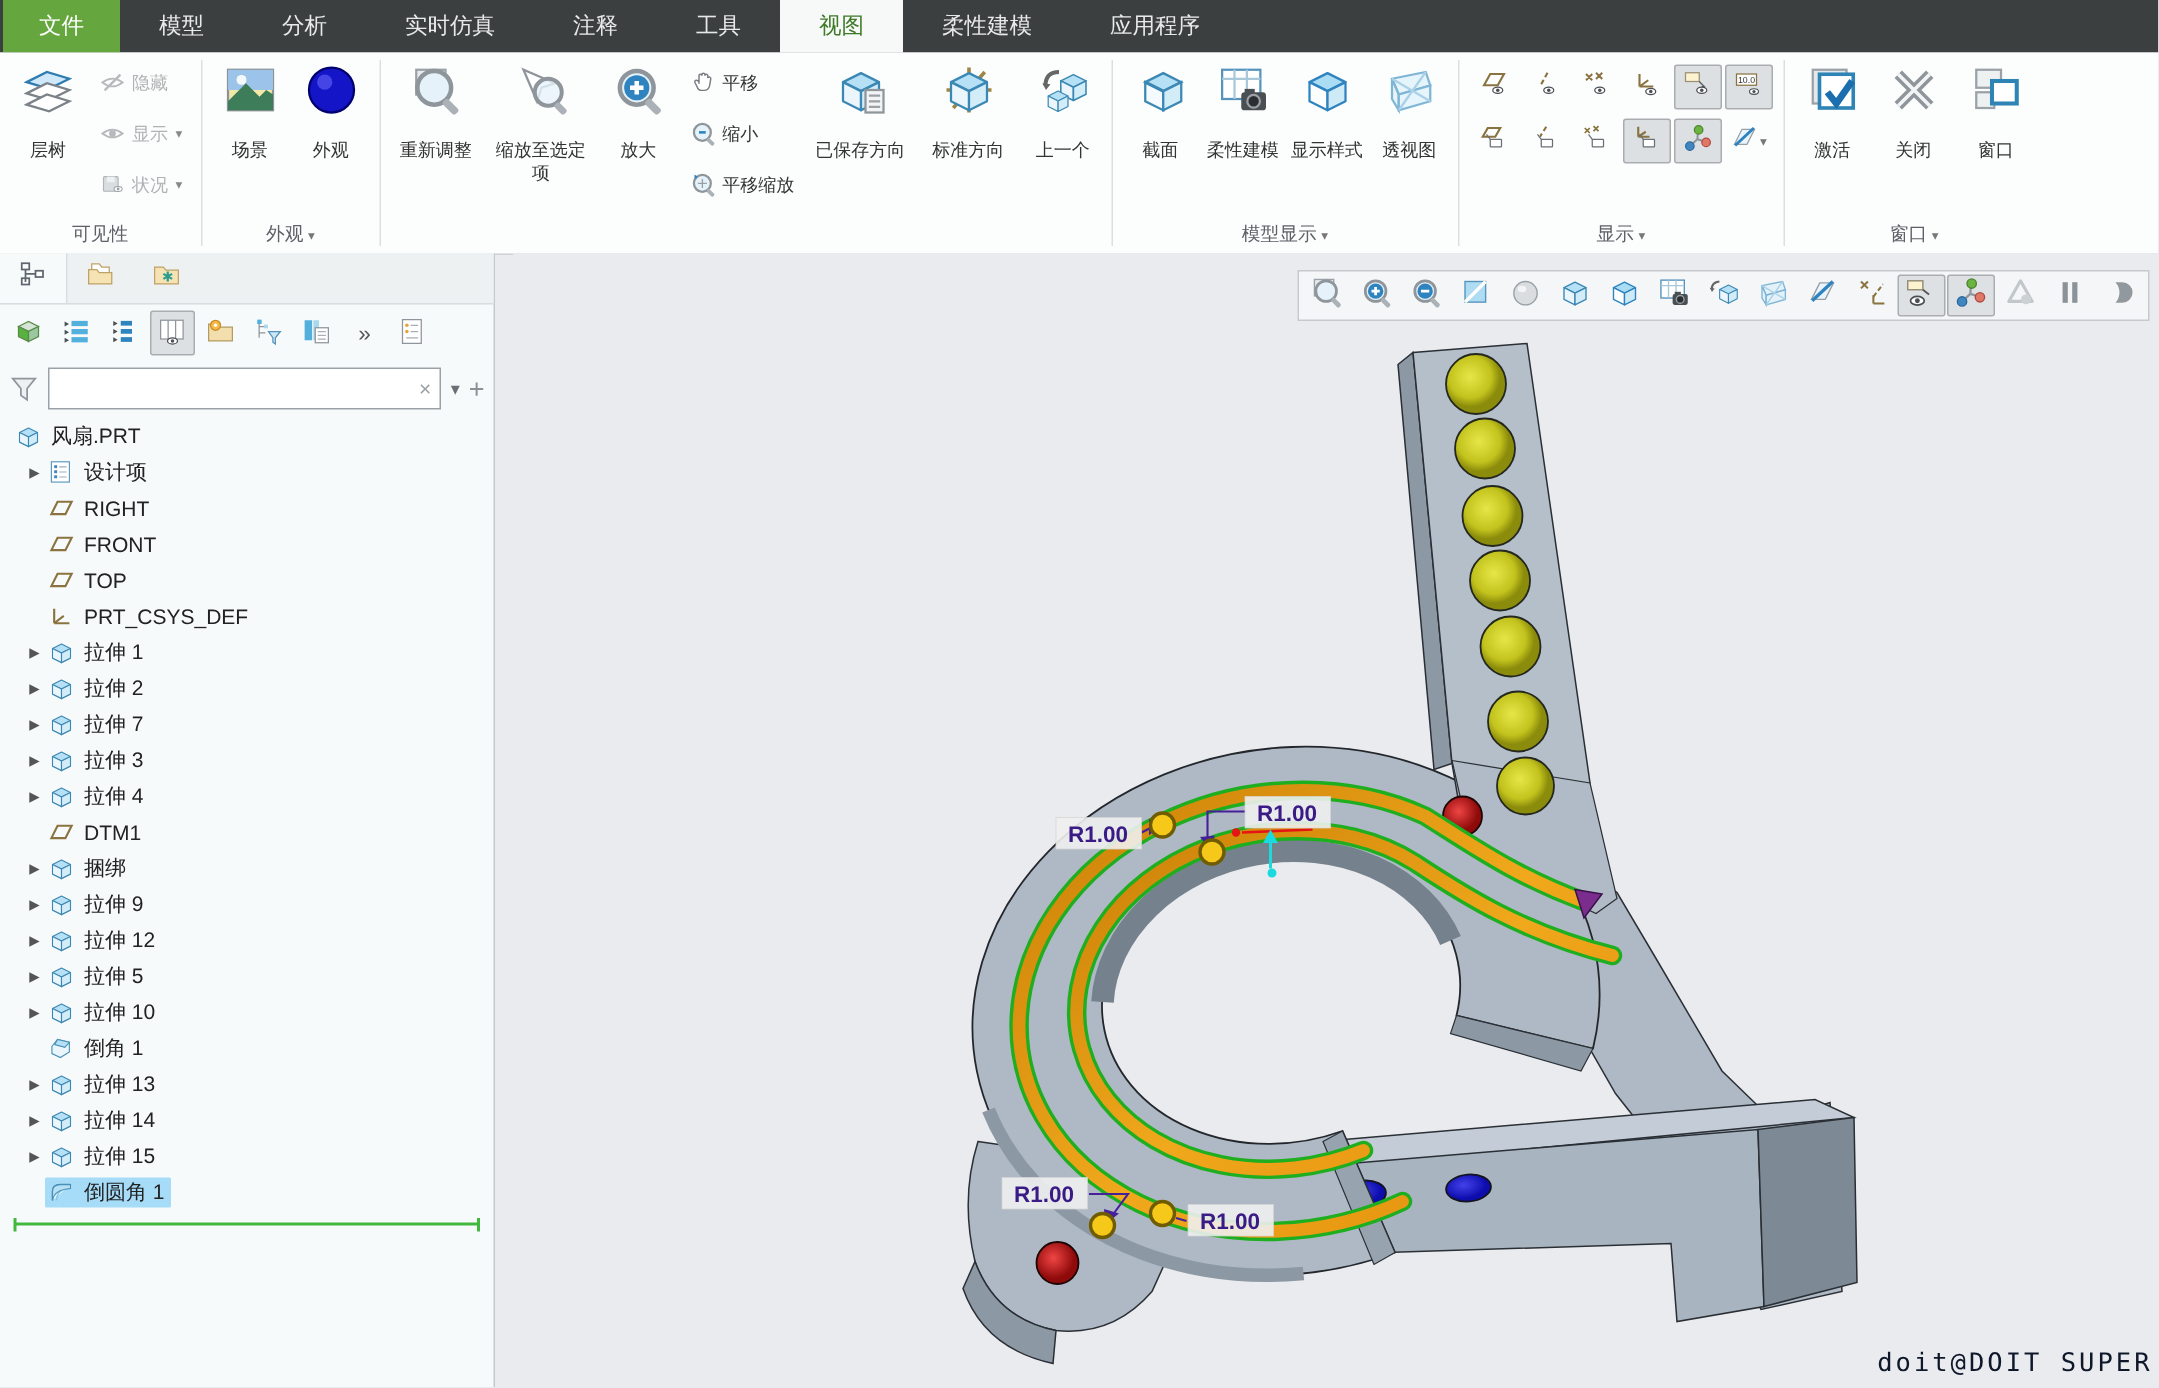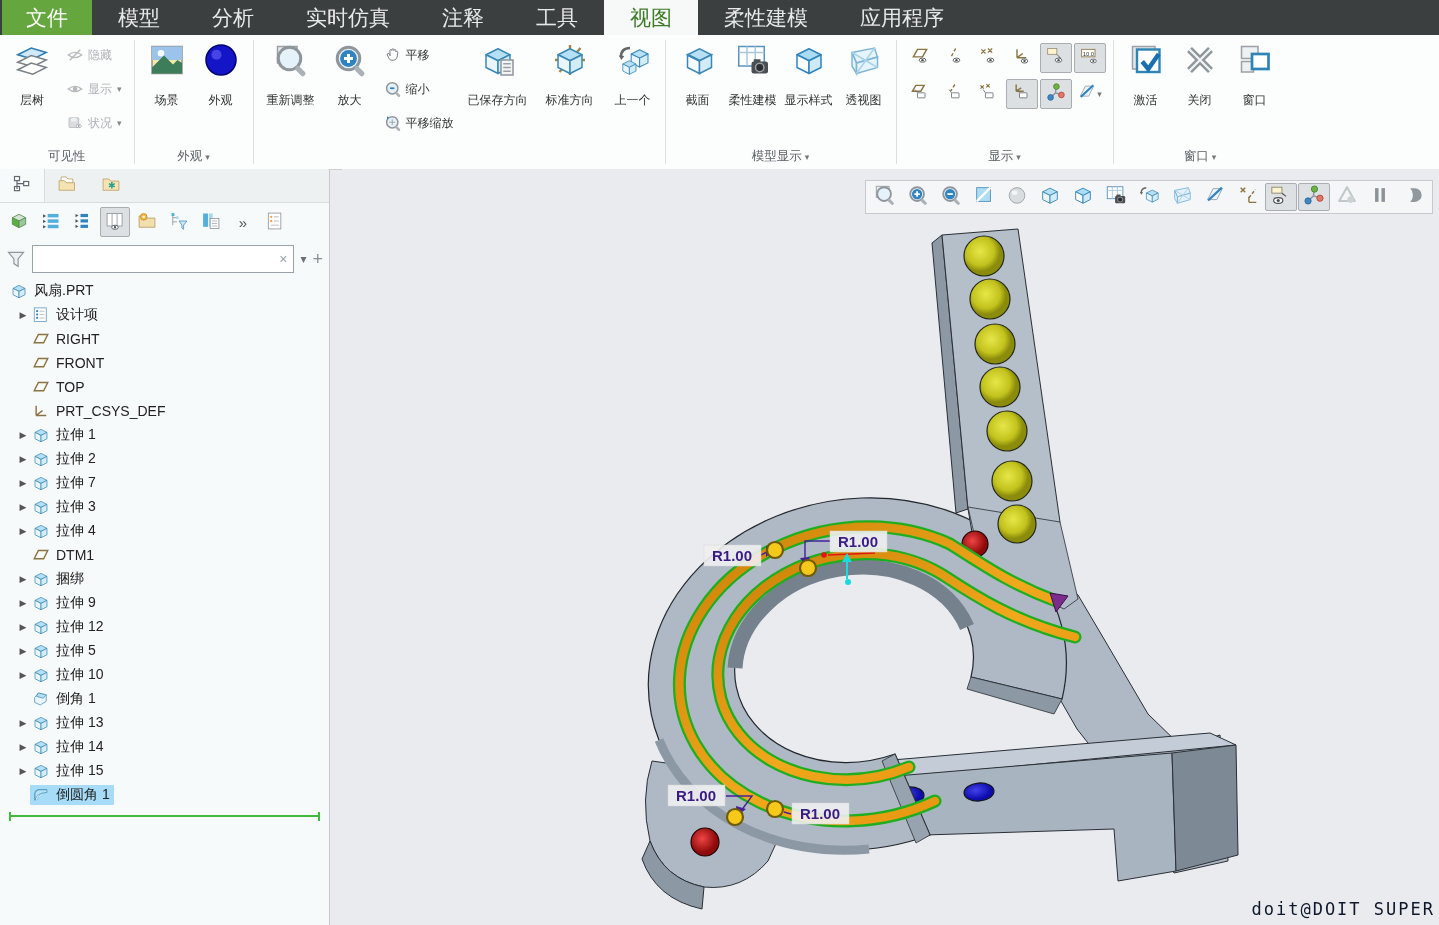--- a/index.html
+++ b/index.html
@@ -1,20 +1,20 @@
 <!DOCTYPE html>
 <html><head>
 <meta charset="utf-8">
 <style>
   html,body{margin:0;padding:0;background:#e9ebee;font-family:"Liberation Sans",sans-serif;}
   #app{position:relative;width:1439px;height:925px;overflow:hidden;background:#e9ebee;}
 
   
   #tabbar{position:absolute;left:0;top:0;width:100%;height:35px;background:#3b3f3f;display:flex;align-items:stretch;}
-  .tab{display:flex;align-items:center;padding:0 26px;font-size:21px;color:#e8eaea;cursor:default;}
+  .tab{display:flex;align-items:center;padding:0 26px;font-size:15px;color:#e8eaea;cursor:default;}
   .tab.file{background:#65a73e;color:#fff;margin-left:2px;padding:0 24px;}
   .tab.active{background:#f7f9f9;color:#3f7a28;}
 
   
   #ribbon{position:absolute;left:0;top:35px;width:100%;height:134px;background:#fcfdfd;border-bottom:1px solid #ccd0d2;display:flex;align-items:stretch;}
   .rgroup{display:flex;flex-direction:column;}
   .rgroup-content{flex:1;display:flex;align-items:flex-start;padding:4px 5px 0 5px;}
   .rgroup-label{height:21px;text-align:center;color:#5b6166;font-size:12.5px;white-space:nowrap;padding:0 6px;}
   .rgroup-label .dd{font-size:9px;color:#777;margin-left:3px;}
   .rsep{width:1px;background:#dcdfe1;margin:5px 0;}
@@ -160,20 +160,28 @@
       <div class="rgroup">
         <div class="rgroup-content">
           <div class="btn-large" style="width: 56px;">
             <span class="bicon"><svg viewBox="0 0 24 24">
                 <rect x="3" y="3" width="13" height="11" fill="#e8ecef" stroke="#9aa1a7"></rect>
                 <circle cx="11" cy="11" r="7.5" fill="#e6f2fa" stroke="#8e959b" stroke-width="2"></circle>
                 <rect x="16.6" y="15.4" width="8" height="3.4" rx="1.4" transform="rotate(45 16.6 15.4)" fill="#aab1b7"></rect>
               </svg></span>
             <div class="blabel">重新调整</div>
           </div>
+          <div class="btn-large" style="width: 68px;">
+            <span class="bicon"><svg viewBox="0 0 24 24">
+                <path d="M4 3 L10 17 L12 11 L18 9 Z" fill="#fff" stroke="#8e959b"></path>
+                <circle cx="15" cy="13" r="6" fill="#e6f2fa" fill-opacity=".8" stroke="#8e959b" stroke-width="1.8"></circle>
+                <rect x="19.4" y="17" width="6" height="3" rx="1.2" transform="rotate(45 19.4 17)" fill="#aab1b7"></rect>
+              </svg></span>
+            <div class="blabel">缩放至选定项</div>
+          </div>
           <div class="btn-large">
             <span class="bicon"><svg viewBox="0 0 24 24">
                 <circle cx="11" cy="11" r="7.5" fill="#e6f2fa" stroke="#8e959b" stroke-width="2"></circle>
                 <circle cx="11" cy="11" r="5.6" fill="#2f84c0"></circle>
                 <path d="M8 11 h6 M11 8 v6" stroke="#fff" stroke-width="2"></path>
                 <rect x="16.6" y="15.4" width="8" height="3.4" rx="1.4" transform="rotate(45 16.6 15.4)" fill="#aab1b7"></rect>
               </svg></span>
             <div class="blabel">放大</div>
           </div>
           <div class="smallstack">

